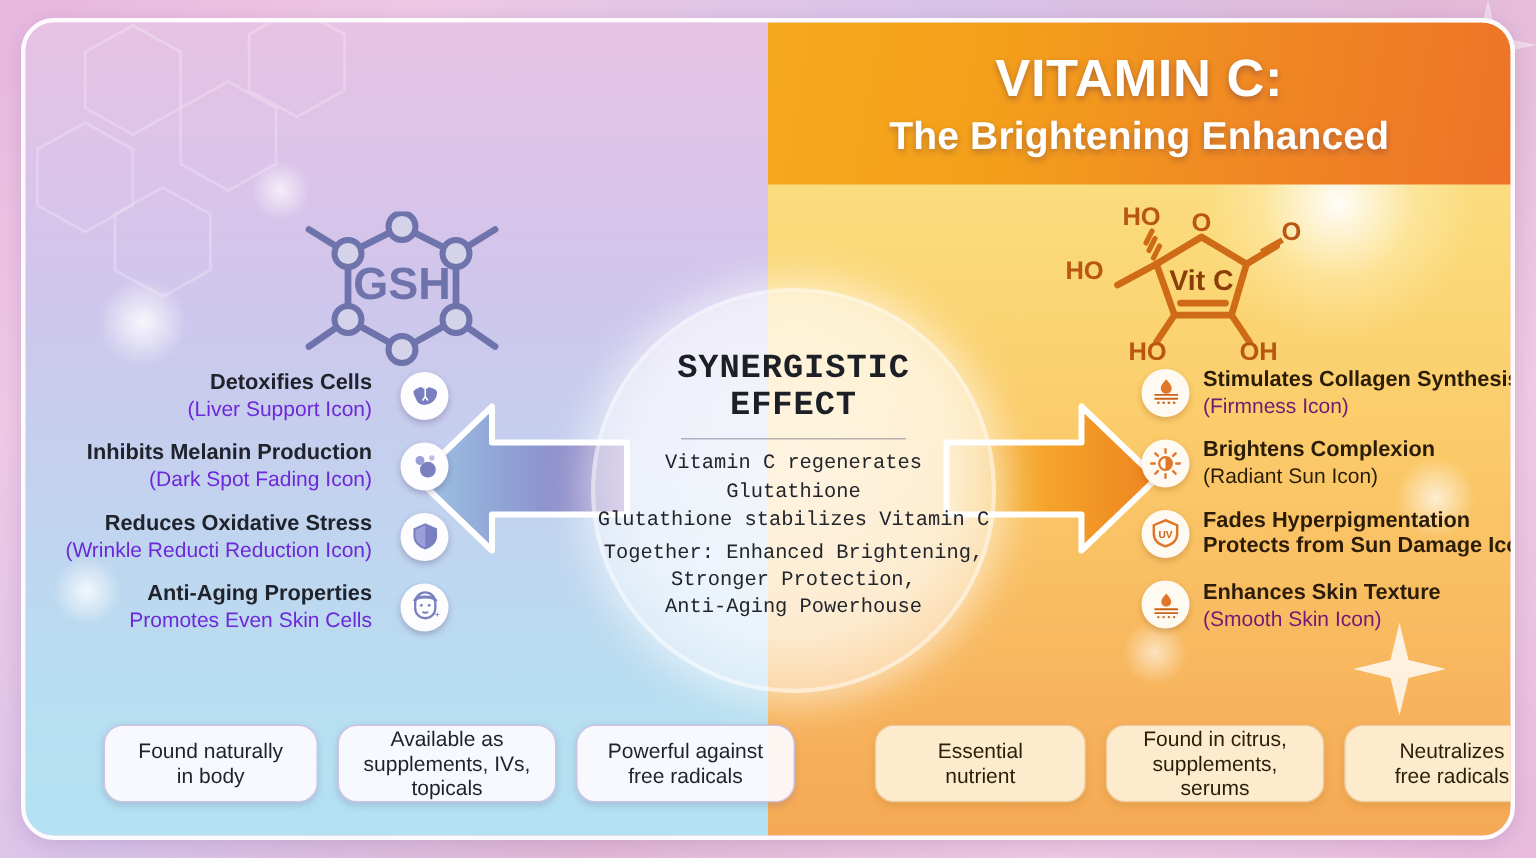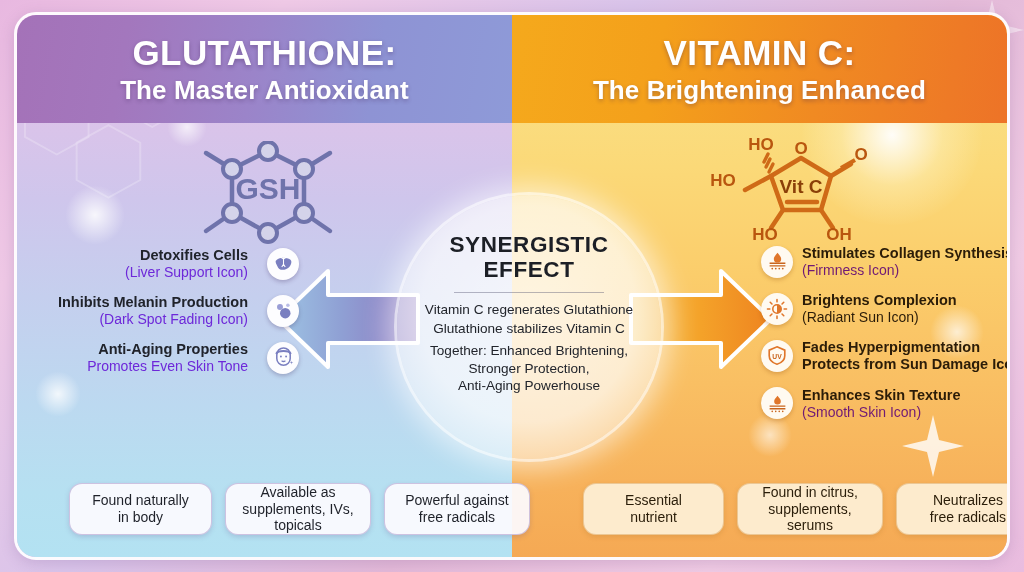--- a/index.html
+++ b/index.html
@@ -73,21 +73,21 @@
   
   #arrow-left{position:absolute;left:255px;top:248px;}
   #arrow-right{position:absolute;left:610px;top:248px;}
 
   
   #center{
     position:absolute;left:380px;top:180px;width:264px;height:264px;border-radius:50%;
     background:radial-gradient(circle at 50% 45%,rgba(255,255,255,.80) 0%,rgba(255,255,255,.70) 55%,rgba(255,255,255,.45) 78%,rgba(255,255,255,.18) 100%);
     box-shadow:0 0 0 3px rgba(255,255,255,.55),0 0 26px 10px rgba(255,255,255,.55);
     display:flex;flex-direction:column;align-items:center;
-    text-align:center;box-sizing:border-box;padding-top:38px;
+    text-align:center;box-sizing:border-box;padding-top:38px;font-family:Liberation Mono, monospace;
   }
   #center .title{font-size:22.5px;font-weight:bold;color:#1c1f26;line-height:1.1;letter-spacing:.6px;}
   #center .rule{width:150px;height:1px;background:rgba(80,80,110,.4);margin:9px 0 7px;}
   #center .line{font-size:13.6px;color:#22252c;line-height:1.42;}
   #center .blk{font-size:13.6px;color:#22252c;line-height:1.3;margin-top:4px;}
 
   
   .pills{position:absolute;bottom:22px;display:flex;gap:13px;padding-left:20px;}
   #left-pills{left:32px;}
   #right-pills{left:546px;}
@@ -133,24 +133,20 @@
 
   <div class="half right">
     <div class="glow" style="left:290px;top:30px;width:180px;height:180px;background:radial-gradient(circle,rgba(255,255,255,.95),rgba(255,248,210,.35) 40%,rgba(255,255,255,0) 72%);"></div>
     <div class="glow" style="left:418px;top:290px;width:54px;height:54px;background:radial-gradient(circle,rgba(255,255,255,.7),rgba(255,255,255,0) 70%);"></div>
     <div class="glow" style="left:236px;top:398px;width:44px;height:44px;background:radial-gradient(circle,rgba(255,255,255,.6),rgba(255,255,255,0) 70%);"></div>
     <svg style="position:absolute;left:390px;top:400px;" width="62" height="62" viewBox="0 0 62 62">
       <path d="M31 0 L37 25 L62 31 L37 37 L31 62 L25 37 L0 31 L25 25 Z" fill="rgba(255,255,255,.8)"></path>
     </svg>
   </div>
 
-  <div class="header left">
-    <h1>GLUTATHIONE:</h1>
-    <h2>The Master Antioxidant</h2>
-  </div>
   <div class="header right">
     <h1>VITAMIN C:</h1>
     <h2>The Brightening Enhanced</h2>
   </div>
 
   <svg class="mol" id="gsh-molecule" width="152" height="104" viewBox="0 0 152 104">
     <g stroke="#6f73ab" stroke-width="4.5" fill="none" stroke-linecap="round">
       <path d="M40 28 L76 10 L112 28 L112 72 L76 92 L40 72 Z"></path>
       <path d="M40 28 L14 12"></path>
         <path d="M112 28 L138 12"></path>
@@ -255,25 +251,37 @@
       </div>
       <div class="badge">
         <svg width="21" height="21" viewBox="0 0 24 24">
             <circle cx="14" cy="15" r="6" fill="#7a7fc0"></circle>
             <circle cx="8" cy="8" r="3.4" fill="#9a9ed6"></circle>
             <circle cx="17" cy="6" r="2" fill="#b9bce6"></circle>
           </svg>
       </div>
     </div>
 
+    <div class="item">
+      <div class="txt">
+        <div class="t1">Reduces Oxidative Stress</div>
+        <div class="t2">(Wrinkle Reducti Reduction Icon)</div>
+      </div>
+      <div class="badge">
+        <svg width="21" height="21" viewBox="0 0 24 24">
+            <path d="M12 2 L21 6 v6c0 5-4 8.5-9 10-5-1.5-9-5-9-10V6z" fill="#7a7fc0"></path>
+            <path d="M12 3.6 L12 20.4 c-4.1-1.4-7.4-4.4-7.4-8.6V7z" fill="#9ca0da"></path>
+          </svg>
+      </div>
+    </div>
 
     <div class="item">
       <div class="txt">
         <div class="t1">Anti-Aging Properties</div>
-        <div class="t2">Promotes Even Skin Tone</div>
+        <div class="t2">Promotes Even Skin Cells</div>
       </div>
       <div class="badge">
         <svg width="23" height="23" viewBox="0 0 24 24">
             <path d="M5 9a7 7 0 0 1 14 0v4a7 7 0 0 1-14 0z" fill="none" stroke="#7a7fc0" stroke-width="1.6"></path>
             <path d="M4.4 8.2c1.6-4 13.6-4 15.2 0" fill="none" stroke="#7a7fc0" stroke-width="2.2"></path>
             <circle cx="9.3" cy="11" r="1" fill="#7a7fc0"></circle>
             <circle cx="14.7" cy="11" r="1" fill="#7a7fc0"></circle>
             <path d="M10 15.4c1.3 1 2.7 1 4 0" fill="none" stroke="#7a7fc0" stroke-width="1.3"></path>
             <path d="M18.6 16.6 l1.2 1.2 M20.4 15.4 l.3 1.6 l1.6 .3 l-1.6 .4 l-.3 1.6 l-.4-1.6 l-1.6-.4 l1.6-.3z" fill="#7a7fc0" stroke="none"></path>
           </svg>

